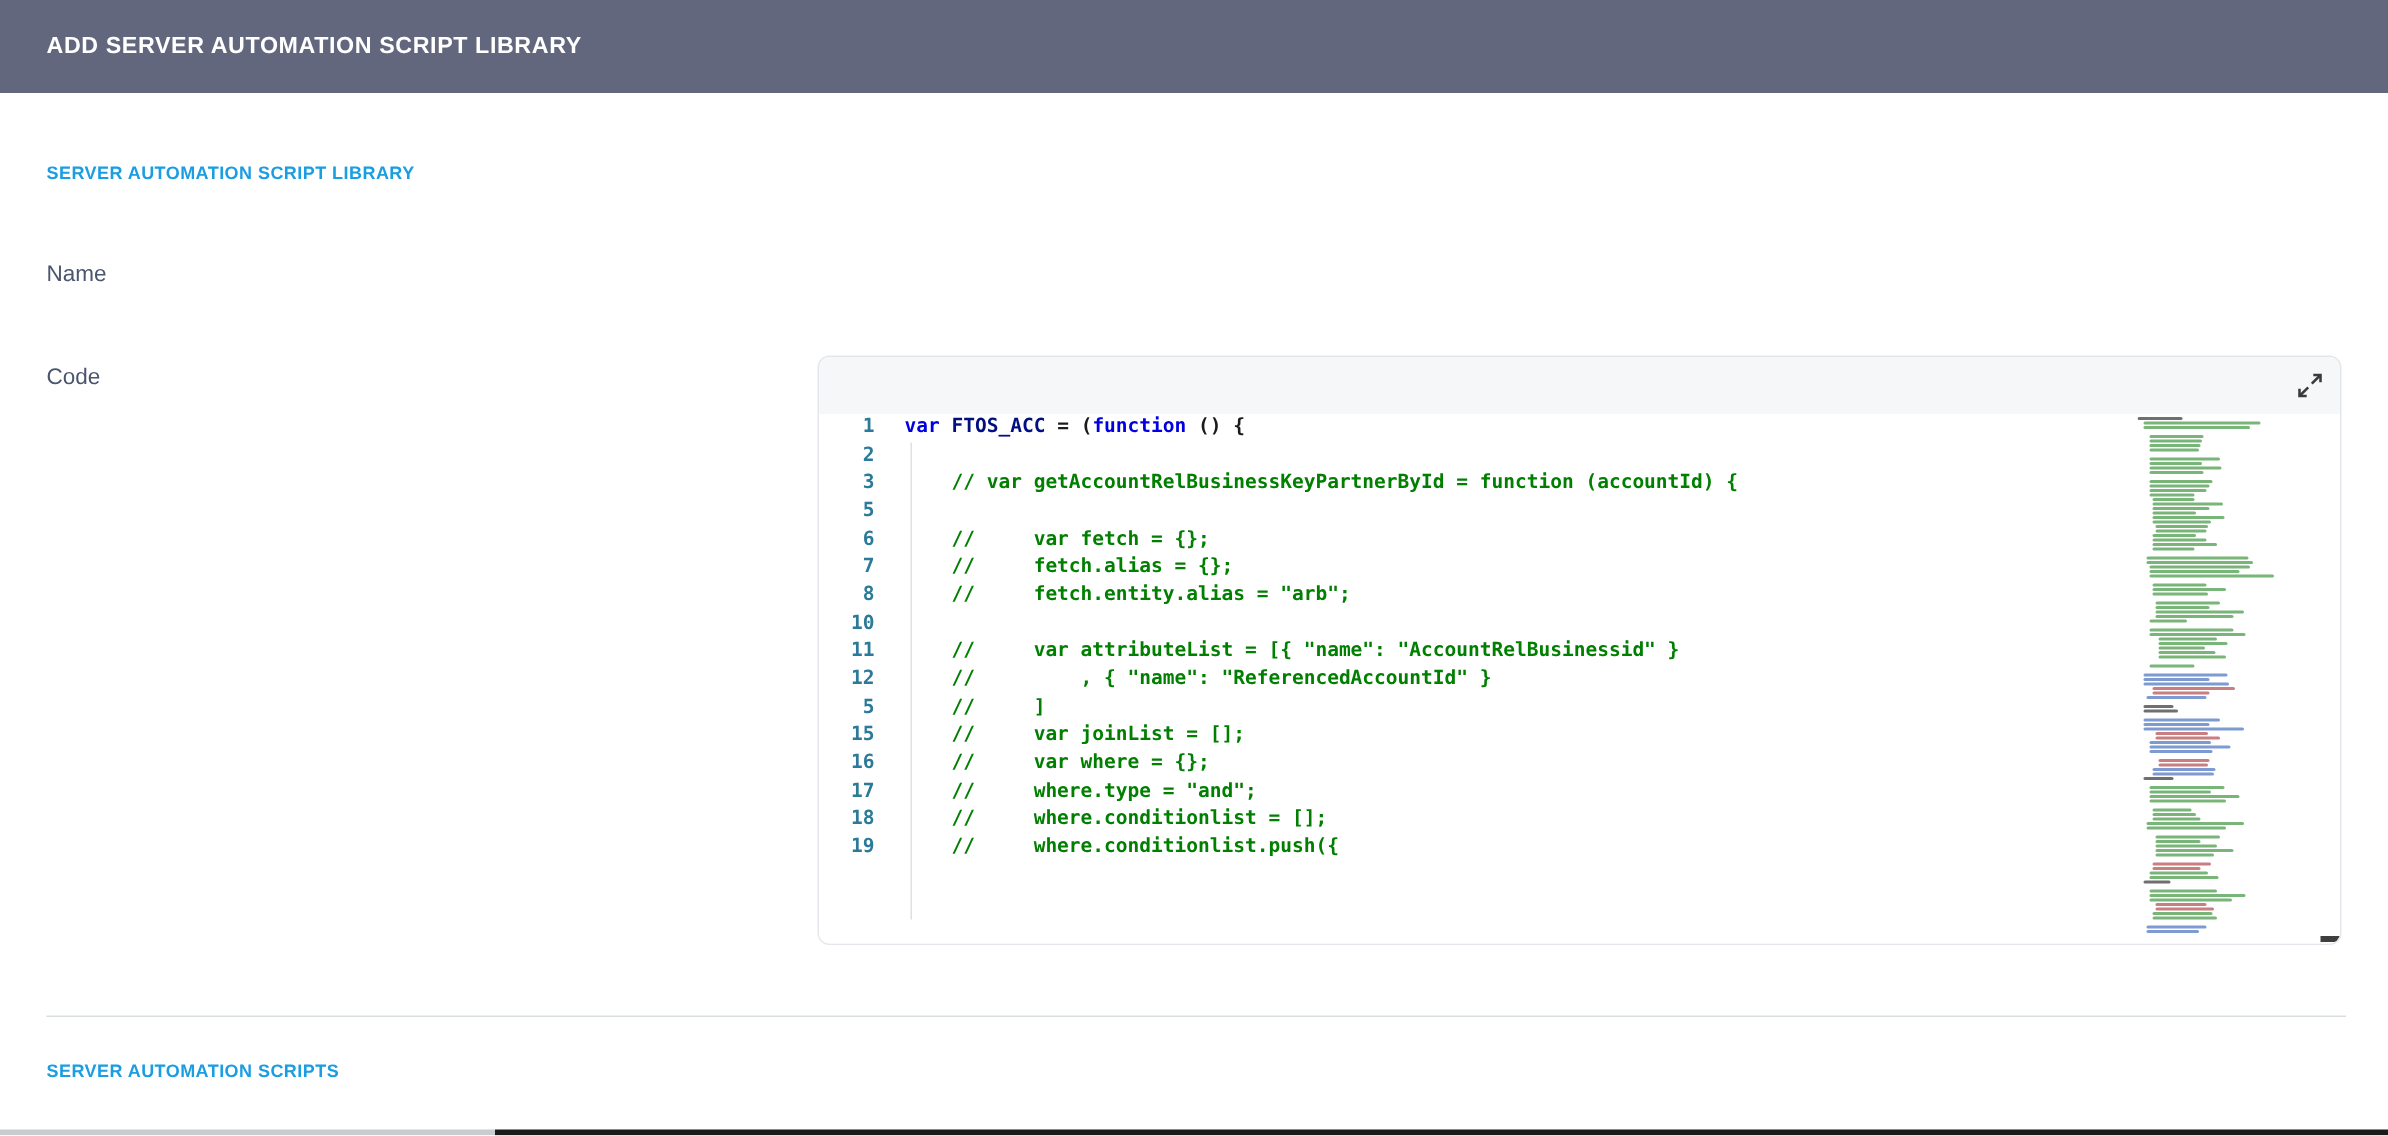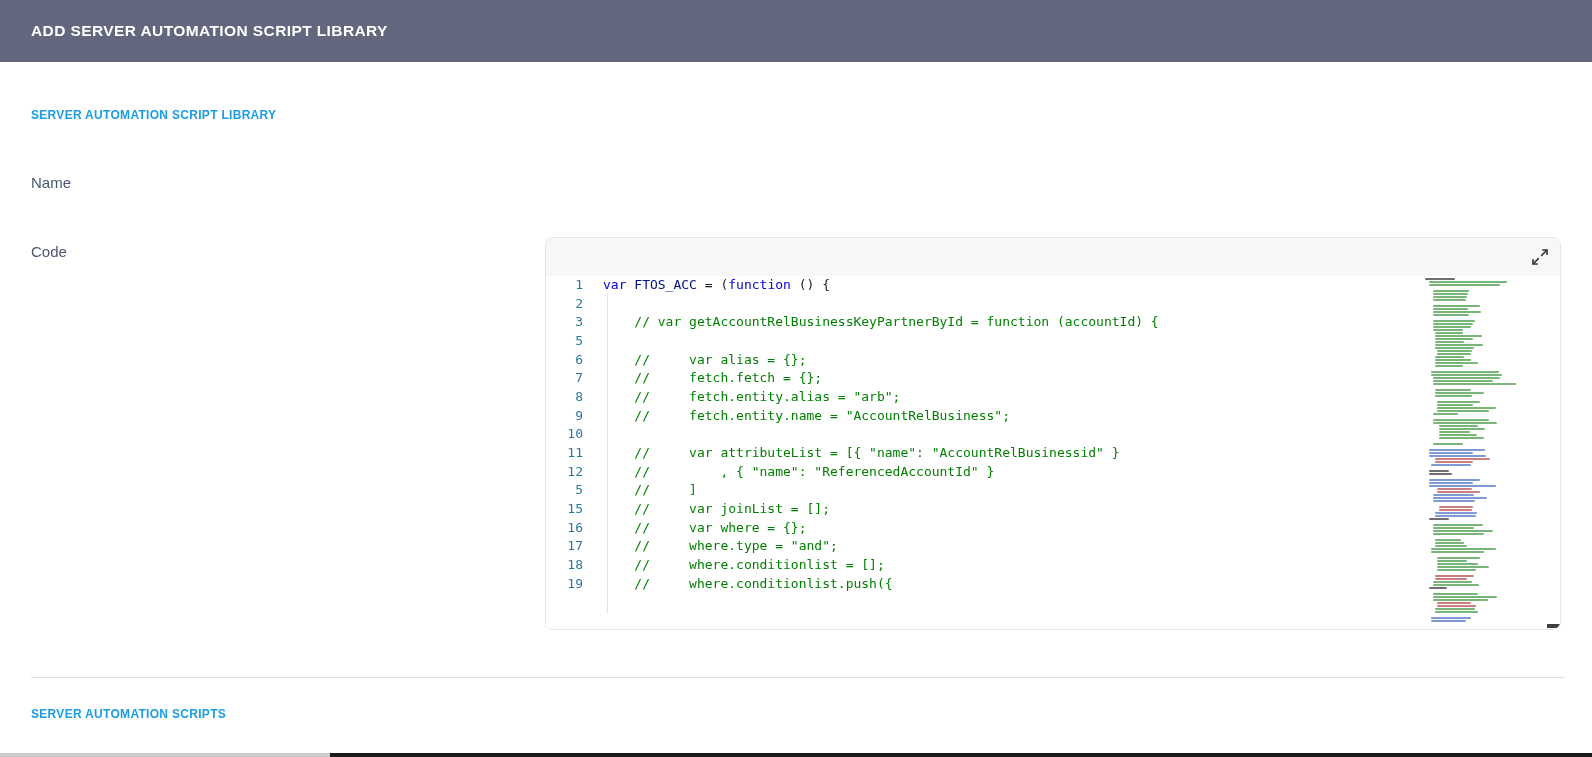--- a/index.html
+++ b/index.html
@@ -28,21 +28,21 @@
               font-family:"Liberation Sans",sans-serif;font-size:14px;color:var(--input-text);
               padding:0 20px;outline:none;}
 
   
   .code-panel{position:absolute;left:545px;top:237px;width:1016px;height:393px;box-sizing:border-box;
               border:1px solid var(--panel-border);border-radius:8px;background:#fff;overflow:hidden;}
   .code-panel-header{position:relative;height:38px;background:var(--panel-header-bg);
                      border-bottom:1px solid #ECEEF0;}
   .expand-btn{position:absolute;right:10px;top:9px;width:20px;height:20px;border:none;background:transparent;
               padding:0;cursor:pointer;}
-  .editor{position:absolute;left:0;right:0;top:38px;bottom:0;background:#fff;overflow:hidden;}
+  .editor{position:absolute;left:0;right:0;top:38px;bottom:0;background:#fff;overflow:hidden;font-weight:bold;}
   .code-row{height:18.68px;white-space:pre;font-family:"DejaVu Sans Mono","Liberation Mono",monospace;
             font-size:13px;line-height:18.68px;}
   .code-row .ln{display:inline-block;width:37px;text-align:right;color:var(--line-number);}
   .code-row .src{margin-left:20px;}
   .tok-kw{color:var(--keyword);}
   .tok-id{color:var(--identifier);}
   .tok-pl{color:#1b1b1b;}
   .tok-cm{color:var(--comment);}
   .indent-guide{position:absolute;left:61px;top:19px;height:318px;width:0;
                 border-left:1px solid #E0E0E0;}
@@ -91,24 +91,23 @@
         </span>
       </button>
     </div>
     <div class="editor">
       <div class="indent-guide"></div>
       <div id="code-rows">
           <div class="code-row"><span class="ln">1</span><span class="src"><span class="tok-kw">var</span><span class="tok-pl"> </span><span class="tok-id">FTOS_ACC</span><span class="tok-pl"> = (</span><span class="tok-kw">function</span><span class="tok-pl"> () {</span></span></div>
           <div class="code-row"><span class="ln">2</span><span class="src"></span></div>
           <div class="code-row"><span class="ln">3</span><span class="src"><span class="tok-cm">    // var getAccountRelBusinessKeyPartnerById = function (accountId) {</span></span></div>
           <div class="code-row"><span class="ln">5</span><span class="src"></span></div>
-          <div class="code-row"><span class="ln">6</span><span class="src"><span class="tok-cm">    //     var alias = {};</span></span></div>
-          <div class="code-row"><span class="ln">7</span><span class="src"><span class="tok-cm">    //     fetch.fetch = {};</span></span></div>
+          <div class="code-row"><span class="ln">6</span><span class="src"><span class="tok-cm">    //     var fetch = {};</span></span></div>
+          <div class="code-row"><span class="ln">7</span><span class="src"><span class="tok-cm">    //     fetch.alias = {};</span></span></div>
           <div class="code-row"><span class="ln">8</span><span class="src"><span class="tok-cm">    //     fetch.entity.alias = "arb";</span></span></div>
-          <div class="code-row"><span class="ln">9</span><span class="src"><span class="tok-cm">    //     fetch.entity.name = "AccountRelBusiness";</span></span></div>
           <div class="code-row"><span class="ln">10</span><span class="src"></span></div>
           <div class="code-row"><span class="ln">11</span><span class="src"><span class="tok-cm">    //     var attributeList = [{ "name": "AccountRelBusinessid" }</span></span></div>
           <div class="code-row"><span class="ln">12</span><span class="src"><span class="tok-cm">    //         , { "name": "ReferencedAccountId" }</span></span></div>
           <div class="code-row"><span class="ln">5</span><span class="src"><span class="tok-cm">    //     ]</span></span></div>
           <div class="code-row"><span class="ln">15</span><span class="src"><span class="tok-cm">    //     var joinList = [];</span></span></div>
           <div class="code-row"><span class="ln">16</span><span class="src"><span class="tok-cm">    //     var where = {};</span></span></div>
           <div class="code-row"><span class="ln">17</span><span class="src"><span class="tok-cm">    //     where.type = "and";</span></span></div>
           <div class="code-row"><span class="ln">18</span><span class="src"><span class="tok-cm">    //     where.conditionlist = [];</span></span></div>
           <div class="code-row"><span class="ln">19</span><span class="src"><span class="tok-cm">    //     where.conditionlist.push({</span></span></div>
         </div>

